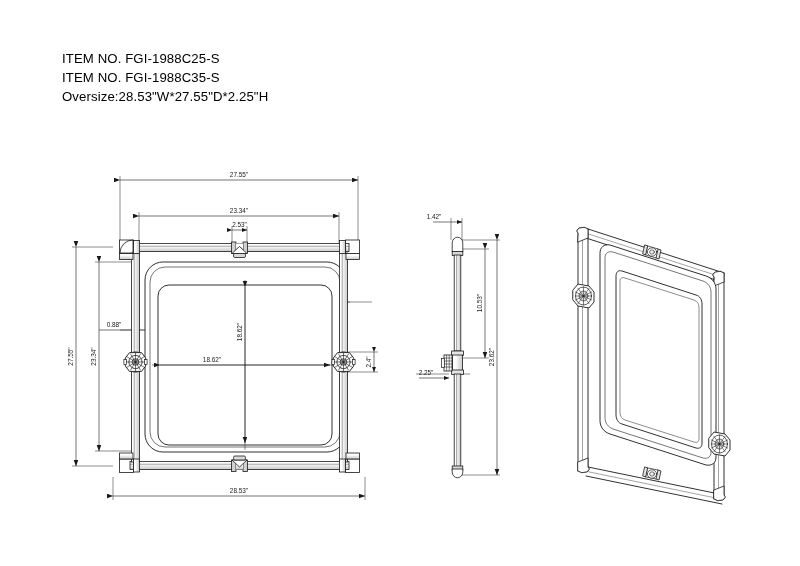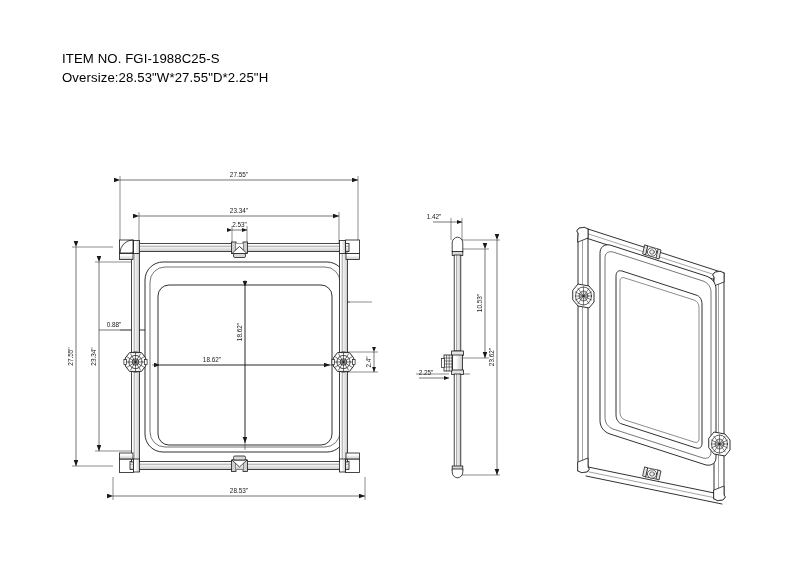--- a/index.html
+++ b/index.html
@@ -48,20 +48,21 @@
     fill: #1a1a1a;
   }
 </style>
 </head>
 <body>
 
 <div id="sheet">
 
   <div class="header-block">
     <span class="header-line">ITEM NO. FGI-1988C25-S</span>
+    <span class="header-line">ITEM NO. FGI-1988C35-S</span>
     <span class="header-line">Oversize:28.53"W*27.55"D*2.25"H</span>
   </div>
 
   <svg class="drawing" viewBox="0 0 800 566">
     <defs>
       <linearGradient id="pipeH" x1="0" y1="0" x2="0" y2="1">
         <stop offset="0%" stop-color="#ffffff"></stop>
         <stop offset="32%" stop-color="#ffffff"></stop>
         <stop offset="58%" stop-color="#e8e8e8"></stop>
         <stop offset="100%" stop-color="#c9c9c9"></stop>

